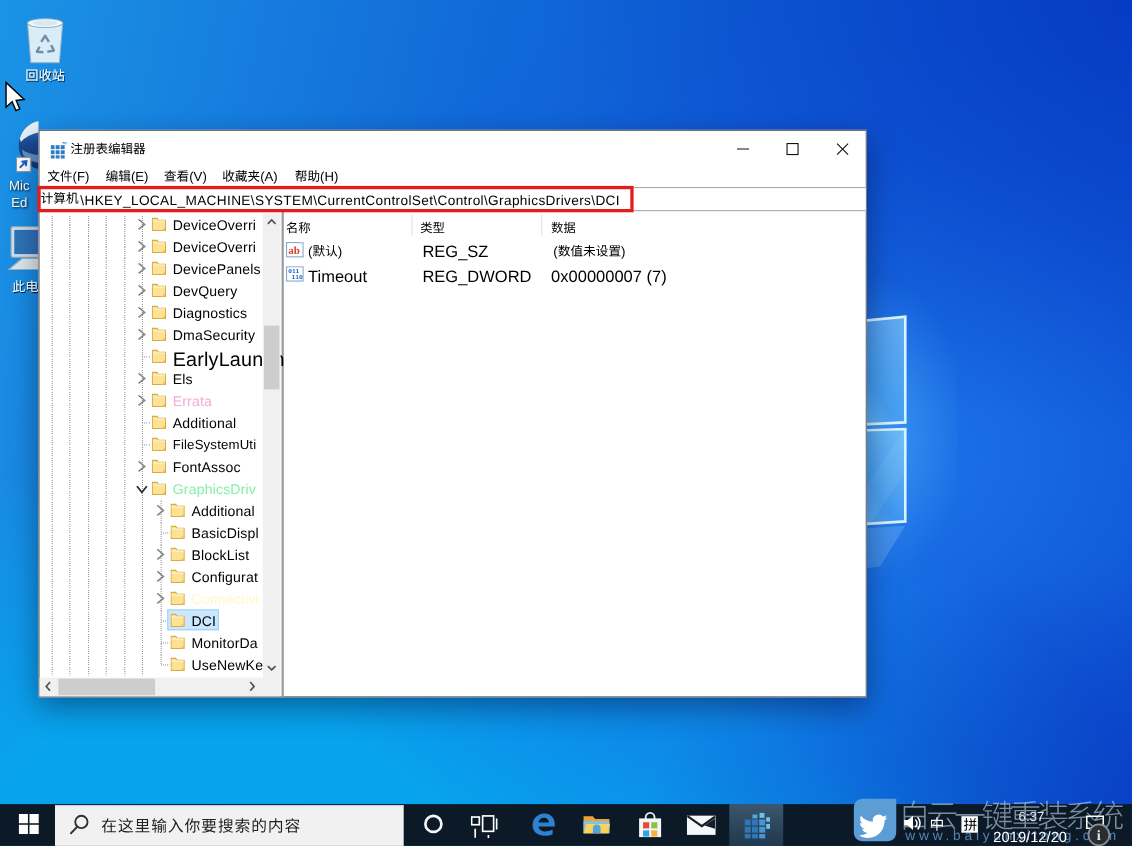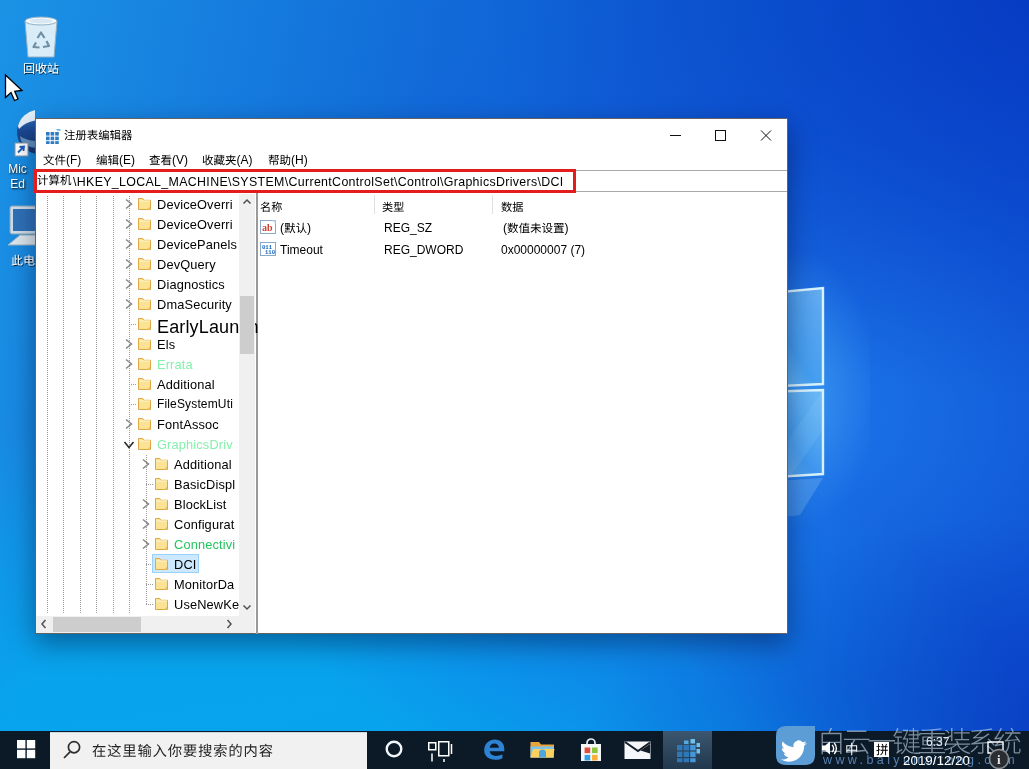--- a/index.html
+++ b/index.html
@@ -7,21 +7,21 @@
 .bg{position:absolute;inset:0;background:
  radial-gradient(620px 330px at 100% 98%, rgba(10,58,192,.7) 0%, rgba(10,58,192,0) 72%),
  radial-gradient(750px 550px at 100% 0%, rgba(5,48,190,.6) 0%, rgba(5,48,190,0) 72%),
  radial-gradient(820px 620px at 78% 54%, rgba(32,122,238,.85) 0%, rgba(22,95,225,.4) 45%, rgba(22,95,225,0) 72%),
  radial-gradient(1050px 760px at 36% 112%, #07a6ee 0%, rgba(7,166,238,.92) 40%, rgba(7,166,238,0) 66%),
  linear-gradient(102deg, #1b93e5 0%, #1169d8 38%, #0545c8 100%)}
 .lbl{color:#fff;font-size:12px;line-height:15px;text-shadow:1px 1px 2px rgba(0,0,0,.9)}
 .win{position:absolute;left:35px;top:118px;width:753px;height:516px;background:#fff;border:1px solid #636363;box-shadow:0 10px 26px rgba(0,0,30,.4);z-index:10}
 .dotv{position:absolute;width:1px;background-image:repeating-linear-gradient(180deg,#9a9a9a 0,#9a9a9a 1px,transparent 1px,transparent 2px)}
 .doth{position:absolute;height:1px;background-image:repeating-linear-gradient(90deg,#9a9a9a 0,#9a9a9a 1px,transparent 1px,transparent 2px)}
-.rtx{font-size:12px;color:#000;white-space:nowrap}
+.rtx{font-size:15px;color:#000;white-space:nowrap}
 span.abs{white-space:nowrap}
 </style></head><body>
 <div class="bg"></div>
 <svg class="abs" style="left:740px;top:230px" width="130" height="330">
  <defs>
   <linearGradient id="pane" x1="0" y1="1" x2="1" y2="0">
    <stop offset="0" stop-color="rgba(160,225,252,.72)"></stop>
         <stop offset=".45" stop-color="rgba(85,175,245,.5)"></stop>
         <stop offset="1" stop-color="rgba(150,215,250,.62)"></stop>
   </linearGradient>
@@ -228,21 +228,21 @@
     </svg>
 <span class="abs" style="left:157px;top:337px;font-size:12.8px;letter-spacing:0.15px;color:#000;white-space:nowrap">Els</span>
 <svg class="abs" style="left:124px;top:358px" width="9" height="12" fill="none" stroke="#878787" stroke-width="1.5">
       <path d="M2,1.5 L7.5,6 L2,10.5"></path>
     </svg>
 <svg class="abs" style="left:138px;top:357px" width="13" height="14">
       <path d="M0.5,1.5 h4.2 l1.2,1.8 h6.6 v9.2 h-12 z" fill="#fbe295" stroke="#dca945" stroke-width="1"></path>
       <path d="M1,4 h11" stroke="#fdf0c0" stroke-width="1.4"></path>
       <path d="M12,9.5 v3 h-3 z" fill="#edc35f"></path>
     </svg>
-<span class="abs" style="left:157px;top:357px;font-size:12.8px;letter-spacing:0.15px;color:#86efac;white-space:nowrap">Errata</span>
+<span class="abs" style="left:157px;top:357px;font-size:12.8px;letter-spacing:0.15px;color:#f9a8d4;white-space:nowrap">Errata</span>
 <div class="doth" style="left:129px;top:384px;width:8px"></div>
 <svg class="abs" style="left:138px;top:377px" width="13" height="14">
       <path d="M0.5,1.5 h4.2 l1.2,1.8 h6.6 v9.2 h-12 z" fill="#fbe295" stroke="#dca945" stroke-width="1"></path>
       <path d="M1,4 h11" stroke="#fdf0c0" stroke-width="1.4"></path>
       <path d="M12,9.5 v3 h-3 z" fill="#edc35f"></path>
     </svg>
 <span class="abs" style="left:157px;top:377px;font-size:12.8px;letter-spacing:0.15px;color:#000;white-space:nowrap">Additional</span>
 <div class="doth" style="left:129px;top:404px;width:8px"></div>
 <svg class="abs" style="left:138px;top:397px" width="13" height="14">
       <path d="M0.5,1.5 h4.2 l1.2,1.8 h6.6 v9.2 h-12 z" fill="#fbe295" stroke="#dca945" stroke-width="1"></path>
@@ -303,21 +303,21 @@
     </svg>
 <span class="abs" style="left:174px;top:517px;font-size:12.8px;letter-spacing:0.15px;color:#000;white-space:nowrap">Configurat</span>
 <svg class="abs" style="left:141px;top:538px" width="9" height="12" fill="none" stroke="#878787" stroke-width="1.5">
       <path d="M2,1.5 L7.5,6 L2,10.5"></path>
     </svg>
 <svg class="abs" style="left:155px;top:537px" width="13" height="14">
       <path d="M0.5,1.5 h4.2 l1.2,1.8 h6.6 v9.2 h-12 z" fill="#fbe295" stroke="#dca945" stroke-width="1"></path>
       <path d="M1,4 h11" stroke="#fdf0c0" stroke-width="1.4"></path>
       <path d="M12,9.5 v3 h-3 z" fill="#edc35f"></path>
     </svg>
-<span class="abs" style="left:174px;top:537px;font-size:12.8px;letter-spacing:0.15px;color:#22c55e;white-space:nowrap">Connectivi</span>
+<span class="abs" style="left:174px;top:537px;font-size:12.8px;letter-spacing:0.15px;color:#fef9c3;white-space:nowrap">Connectivi</span>
 <div class="doth" style="left:146px;top:564px;width:8px"></div>
 <div class="abs" style="left:152px;top:554px;width:47px;height:19px;background:#cce8ff;border:1px solid #9ad1f8"></div>
 <svg class="abs" style="left:155px;top:557px" width="13" height="14">
       <path d="M0.5,1.5 h4.2 l1.2,1.8 h6.6 v9.2 h-12 z" fill="#fbe295" stroke="#dca945" stroke-width="1"></path>
       <path d="M1,4 h11" stroke="#fdf0c0" stroke-width="1.4"></path>
       <path d="M12,9.5 v3 h-3 z" fill="#edc35f"></path>
     </svg>
 <span class="abs" style="left:174px;top:557px;font-size:12.8px;letter-spacing:0.15px;color:#000;white-space:nowrap">DCI</span>
 <div class="doth" style="left:146px;top:584px;width:8px"></div>
 <svg class="abs" style="left:155px;top:577px" width="13" height="14">

